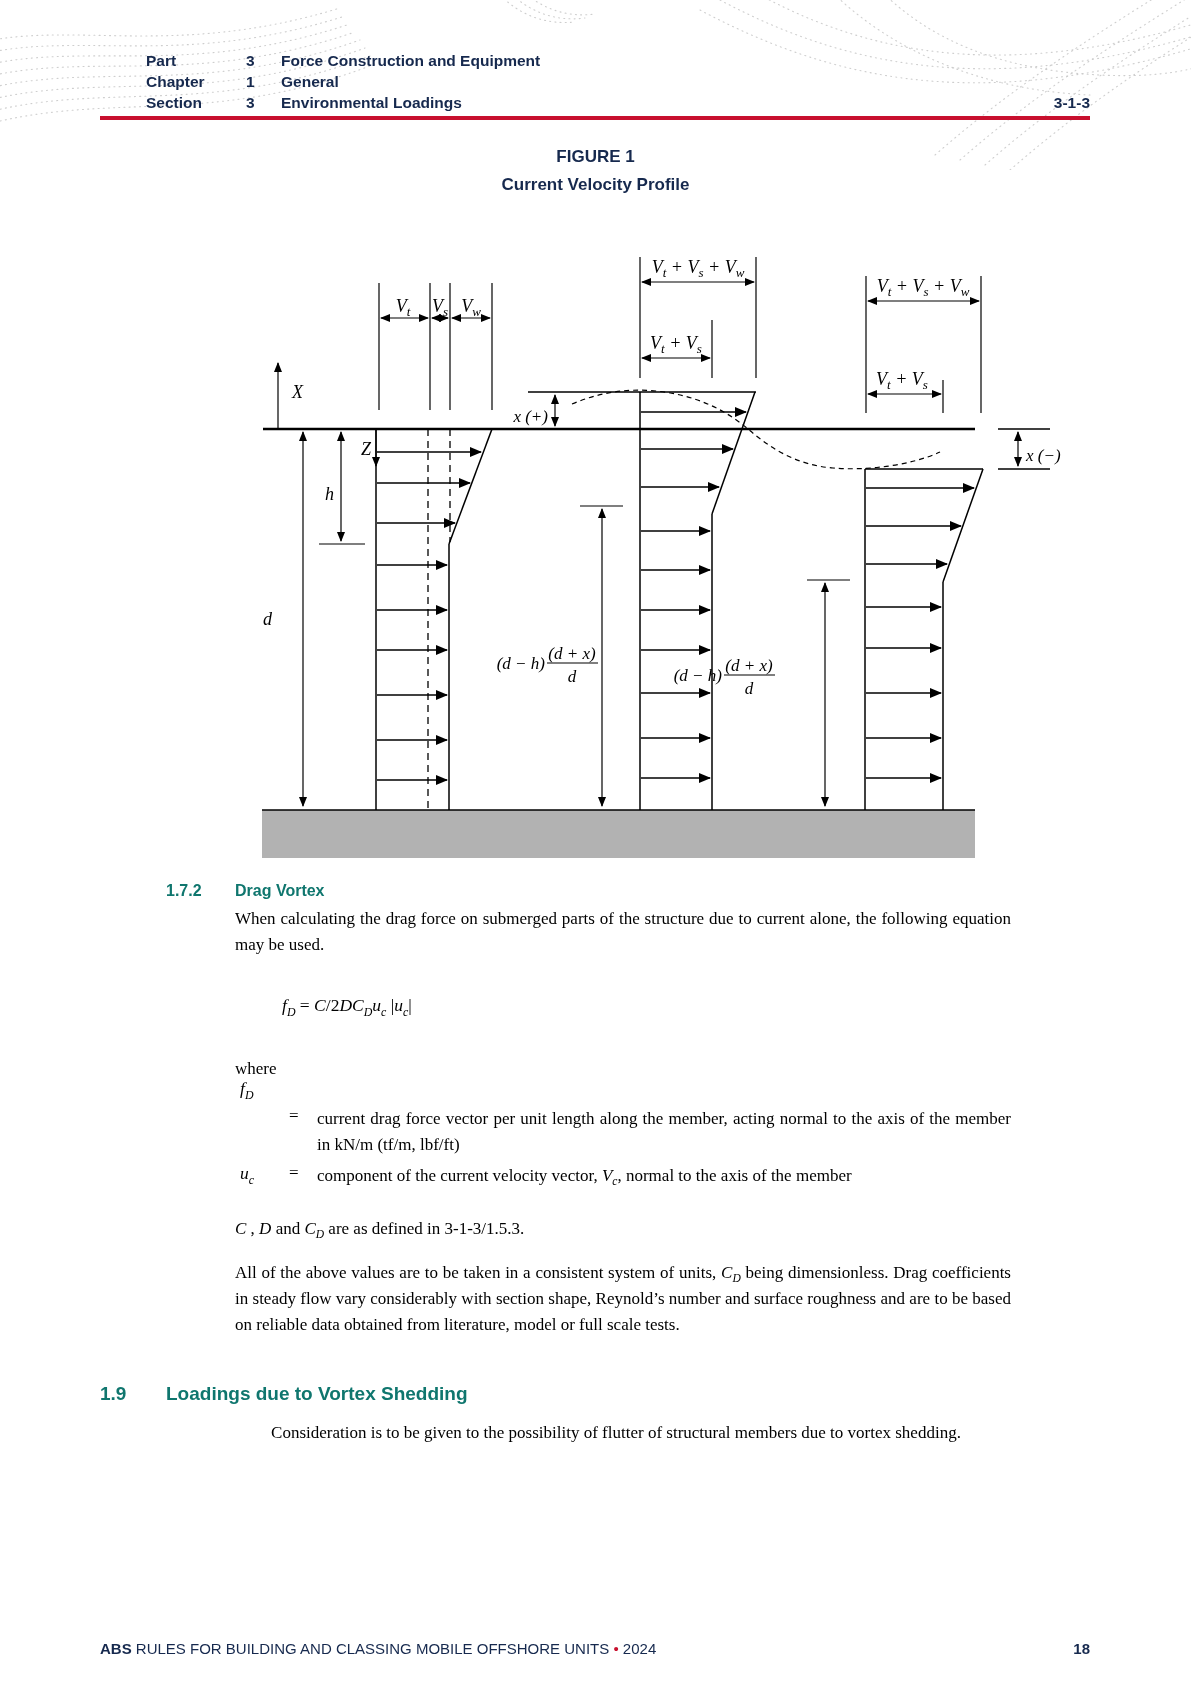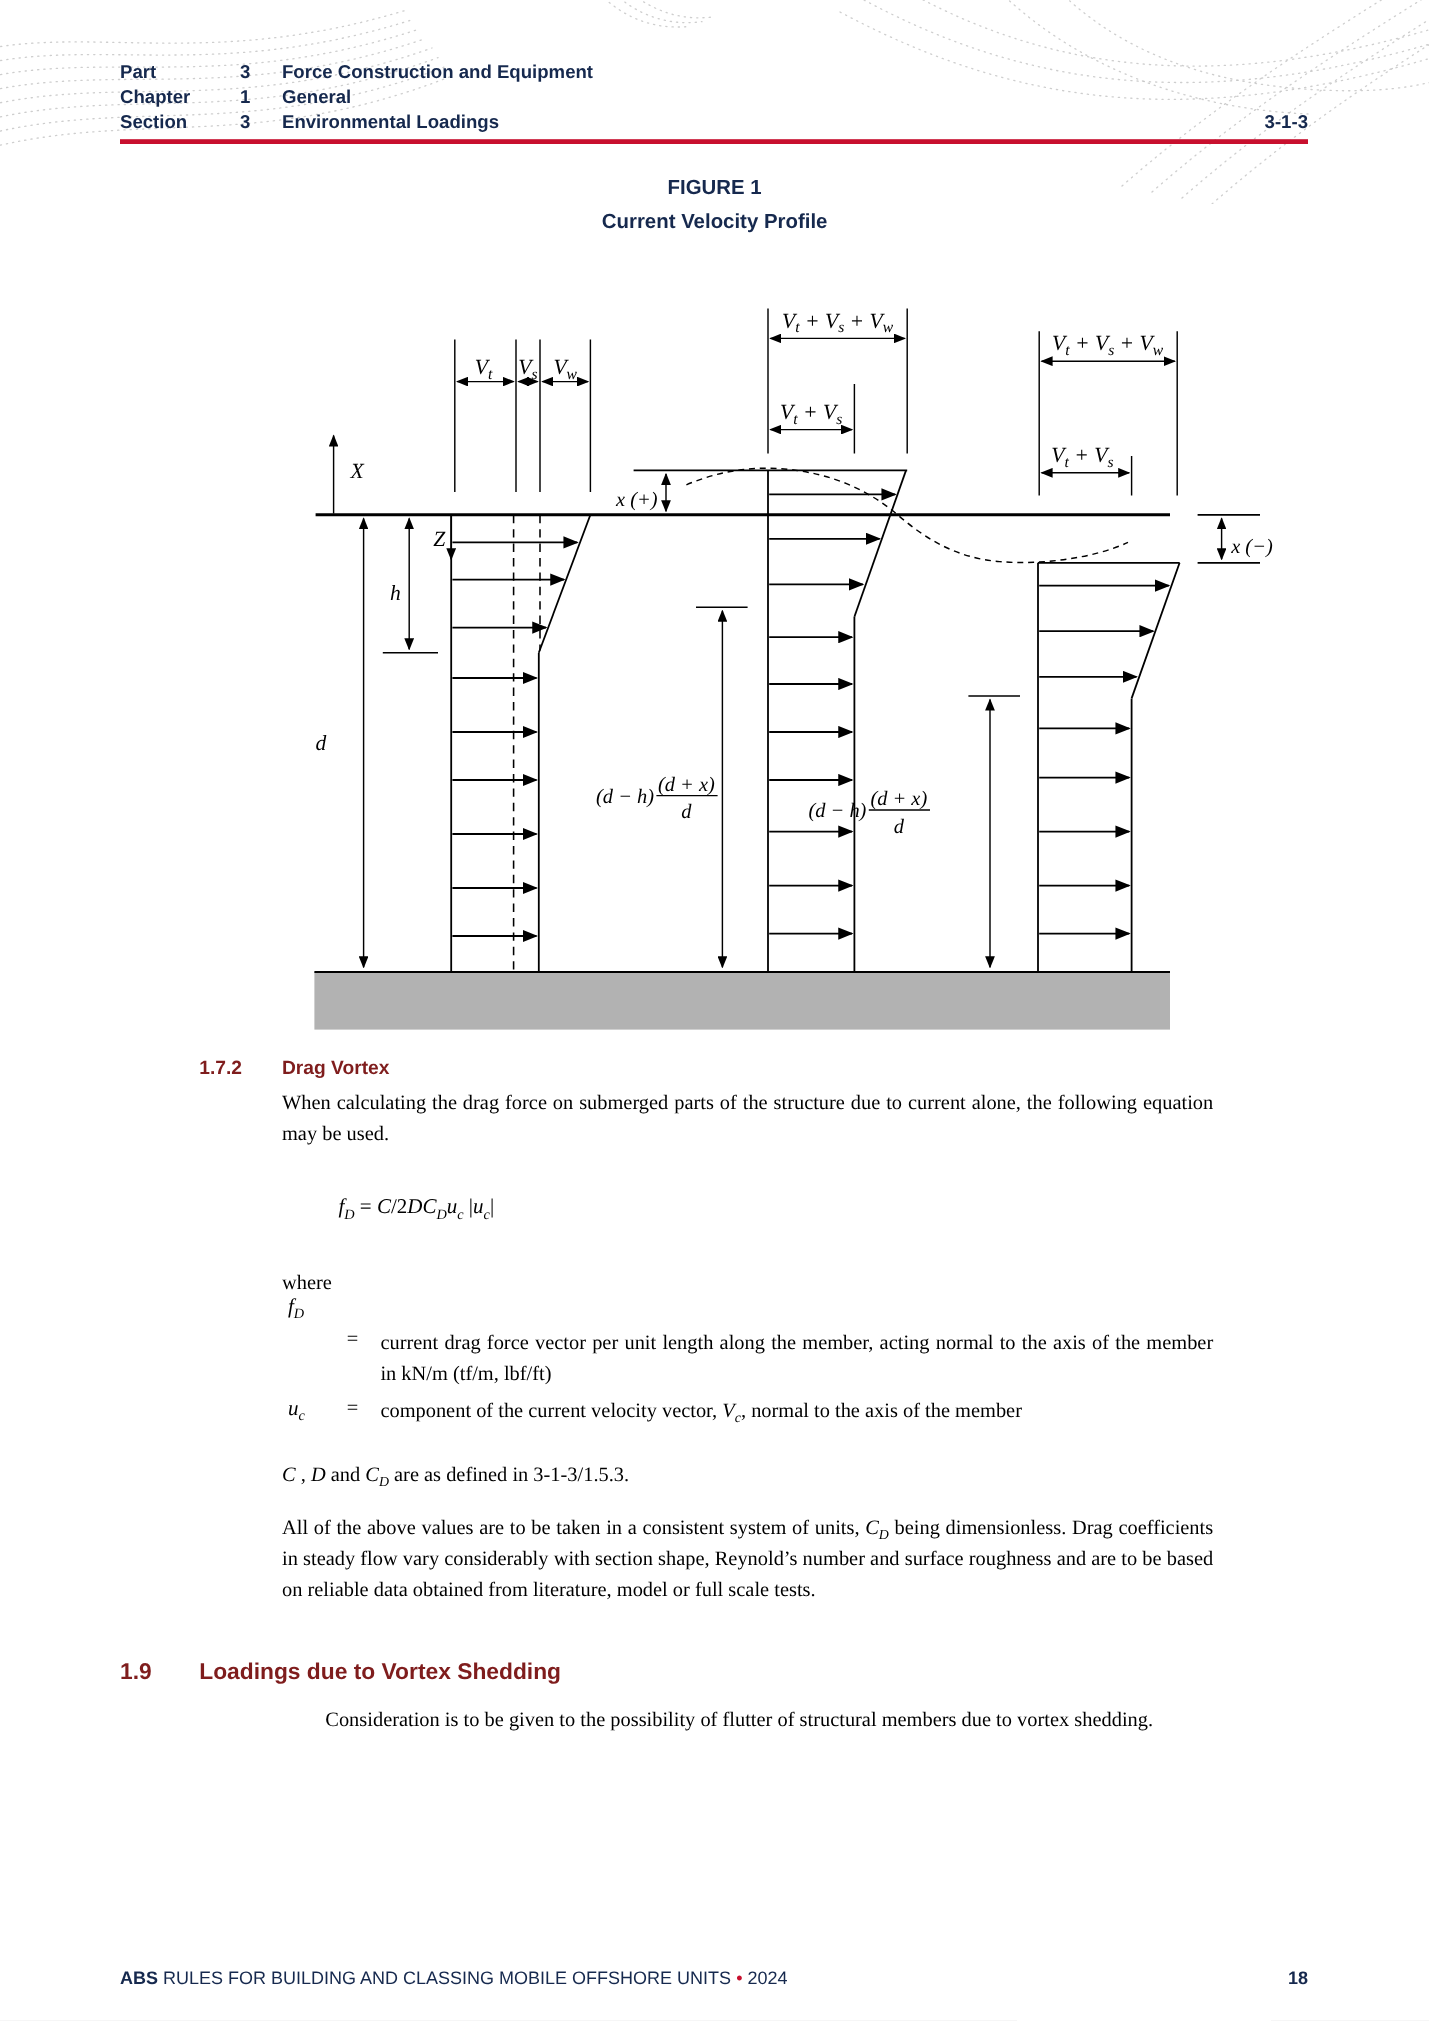--- a/index.html
+++ b/index.html
@@ -4,36 +4,36 @@
 <style>
   html,body{margin:0;padding:0;background:#e8e8e8;}
   .page{position:relative;width:1191px;height:1684px;background:#ffffff;overflow:hidden;
         font-family:"Liberation Serif",serif;color:#000;}
   .abs{position:absolute;}
   .red{color:#c8102e;}
 
   
   .hdr{position:absolute;left:100px;top:50px;width:990px;font-family:"Liberation Sans",sans-serif;
        font-weight:bold;font-size:15.5px;line-height:21px;color:#16294e;}
-  .hdr-row{display:flex;}
+  .hdr-row{display:flex;margin-left:46px;}
   .hdr-label{width:100px;}
   .hdr-num{width:35px;}
   .hdr-title{flex:1;}
   .hdr-code{margin-left:auto;}
   .rule{position:absolute;left:100px;top:116px;width:990px;height:3.5px;background:#c8102e;}
 
   
   .figtitle{position:absolute;left:0;width:1191px;text-align:center;
             font-family:"Liberation Sans",sans-serif;font-weight:bold;font-size:17px;color:#16294e;}
 
   
   .body-par{position:absolute;font-size:17px;line-height:26px;text-align:justify;}
   .one-line{text-align:center;}
   .sec-head{position:absolute;font-family:"Liberation Sans",sans-serif;font-weight:bold;
-            font-size:16px;color:#7f1d1d;}
+            font-size:16px;color:#0f766e;}
   .sec-head-lg{font-size:19px;}
   .mi{font-style:italic;}
   sub{font-size:0.68em;line-height:0;}
   .eq{position:absolute;font-size:17.5px;margin-left:47px;}
   .def-sym{position:absolute;left:240px;font-size:17.5px;}
   .def-eq{position:absolute;left:289px;font-size:17px;}
   .def-txt{position:absolute;left:317px;width:694px;font-size:17px;line-height:26px;text-align:justify;}
 
   
   .footer{position:absolute;left:100px;top:1592px;width:990px;display:flex;

